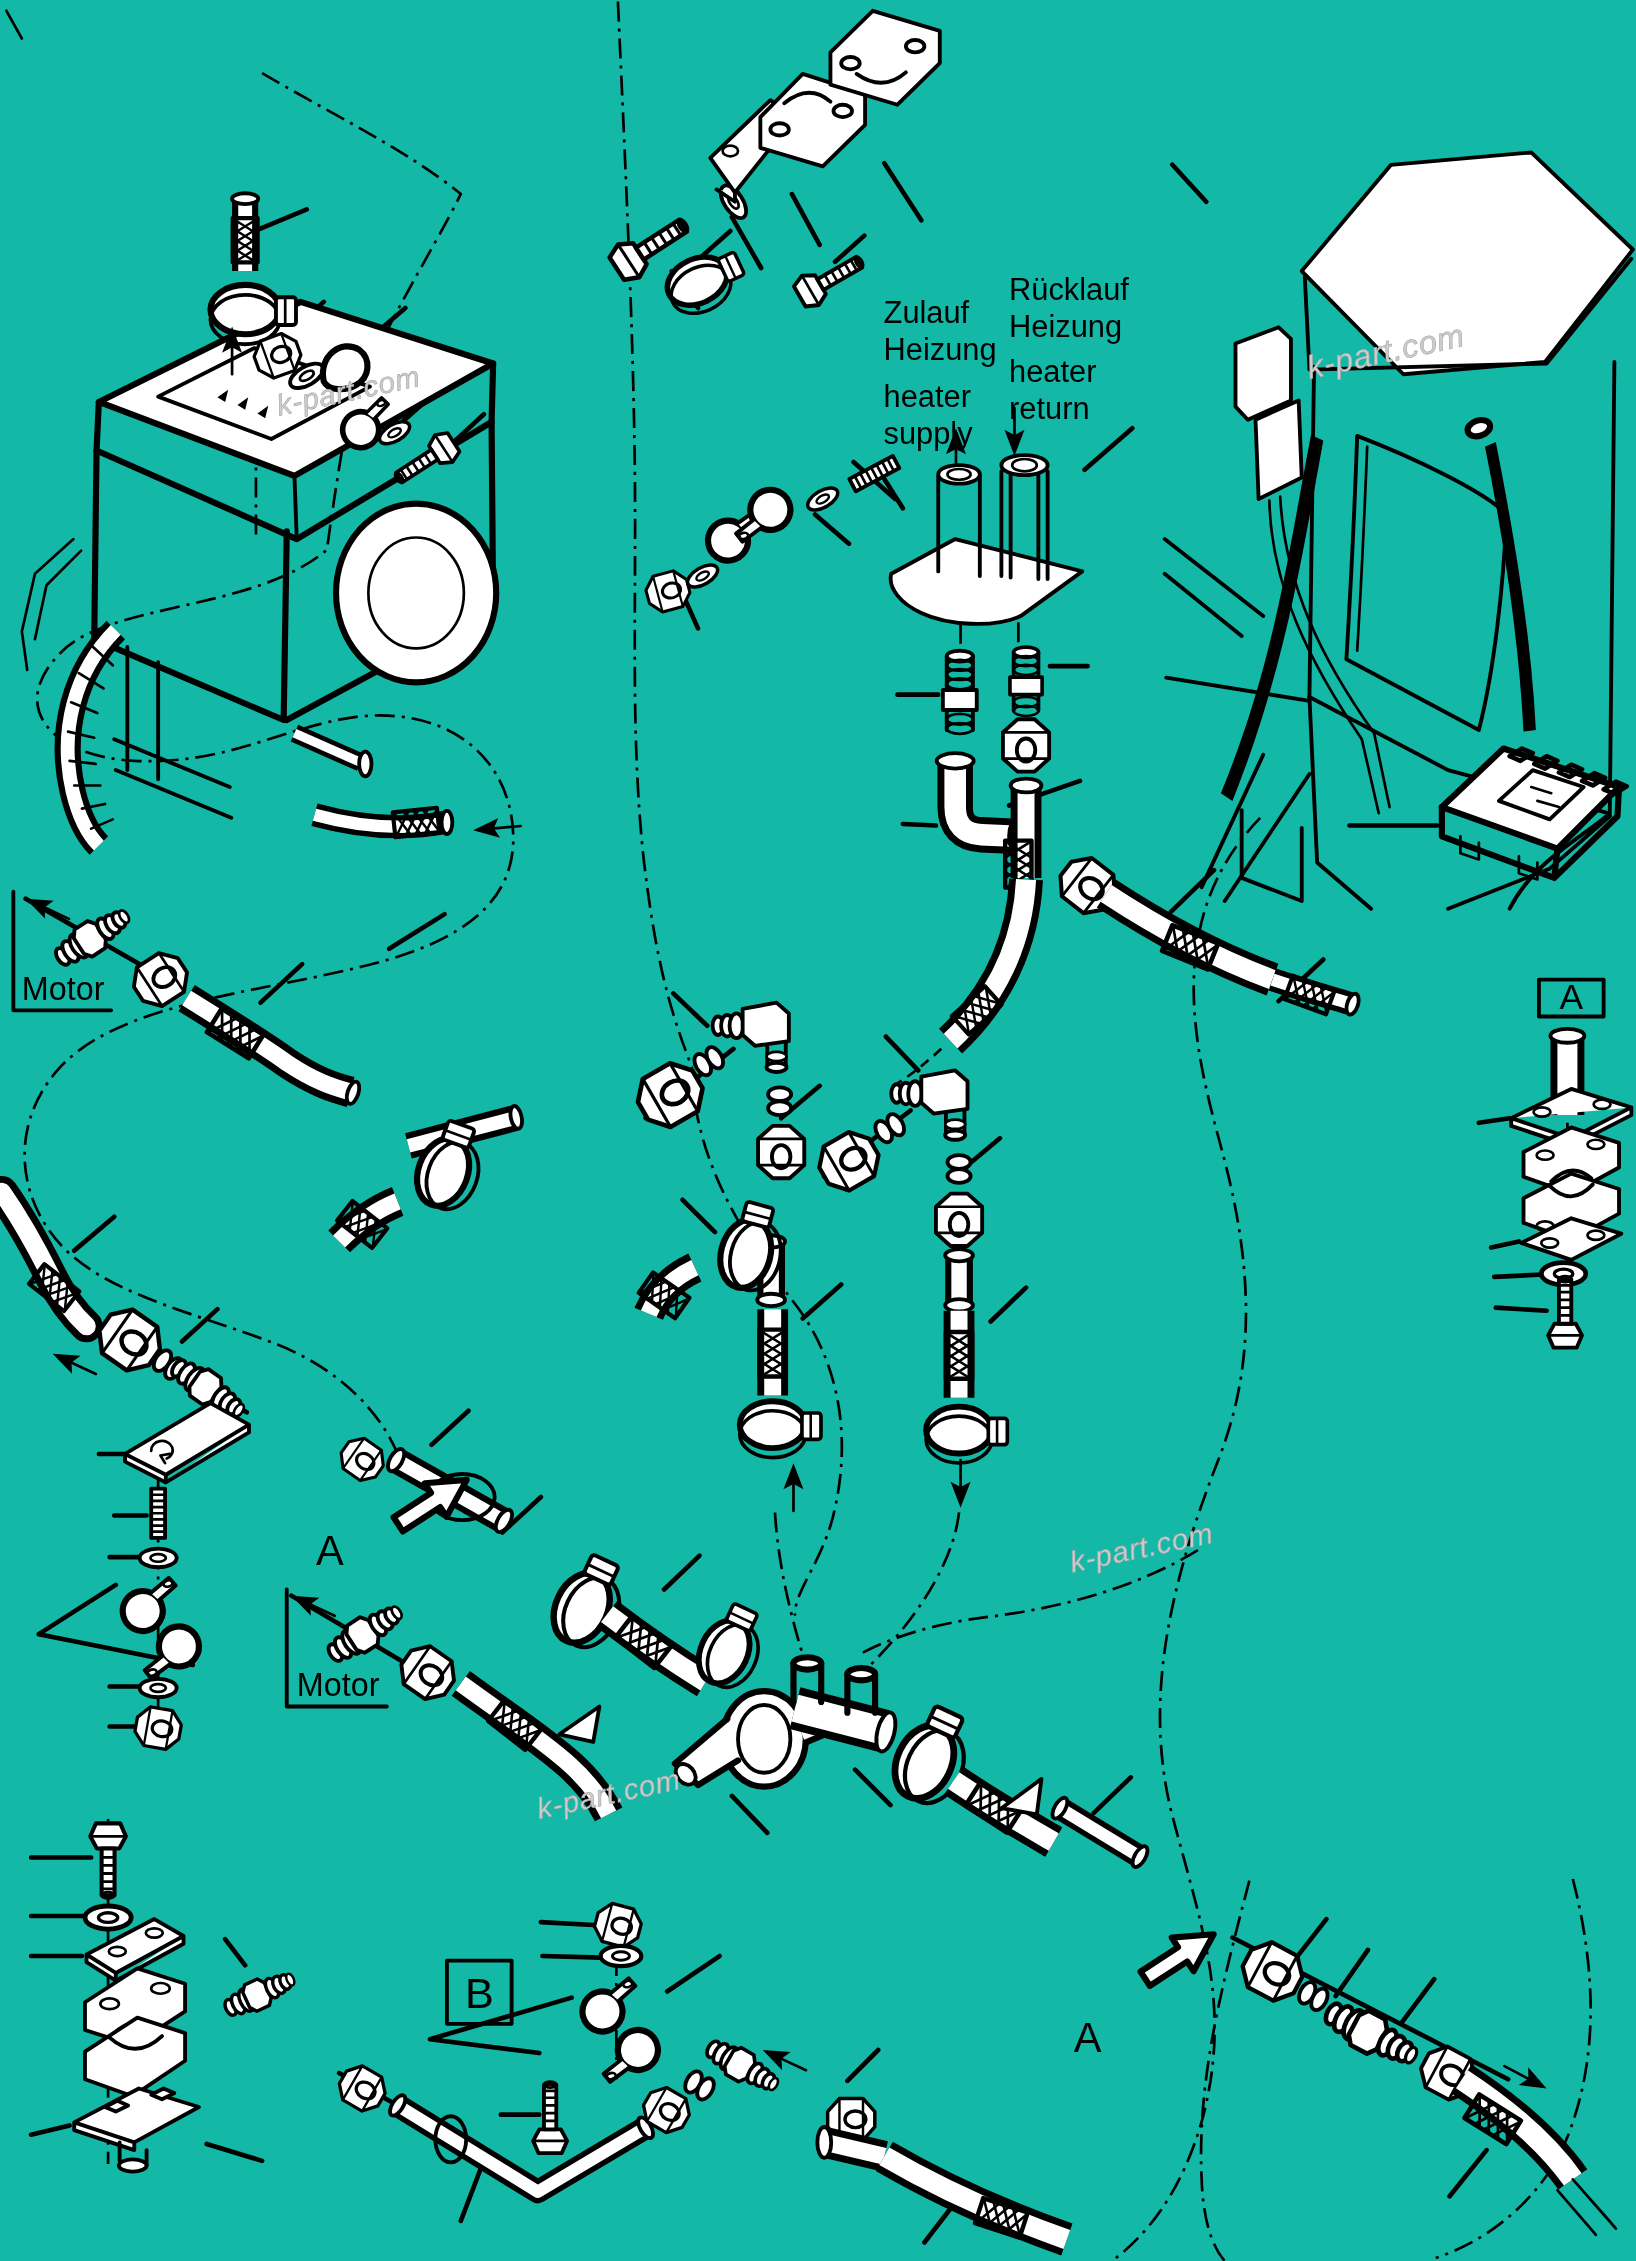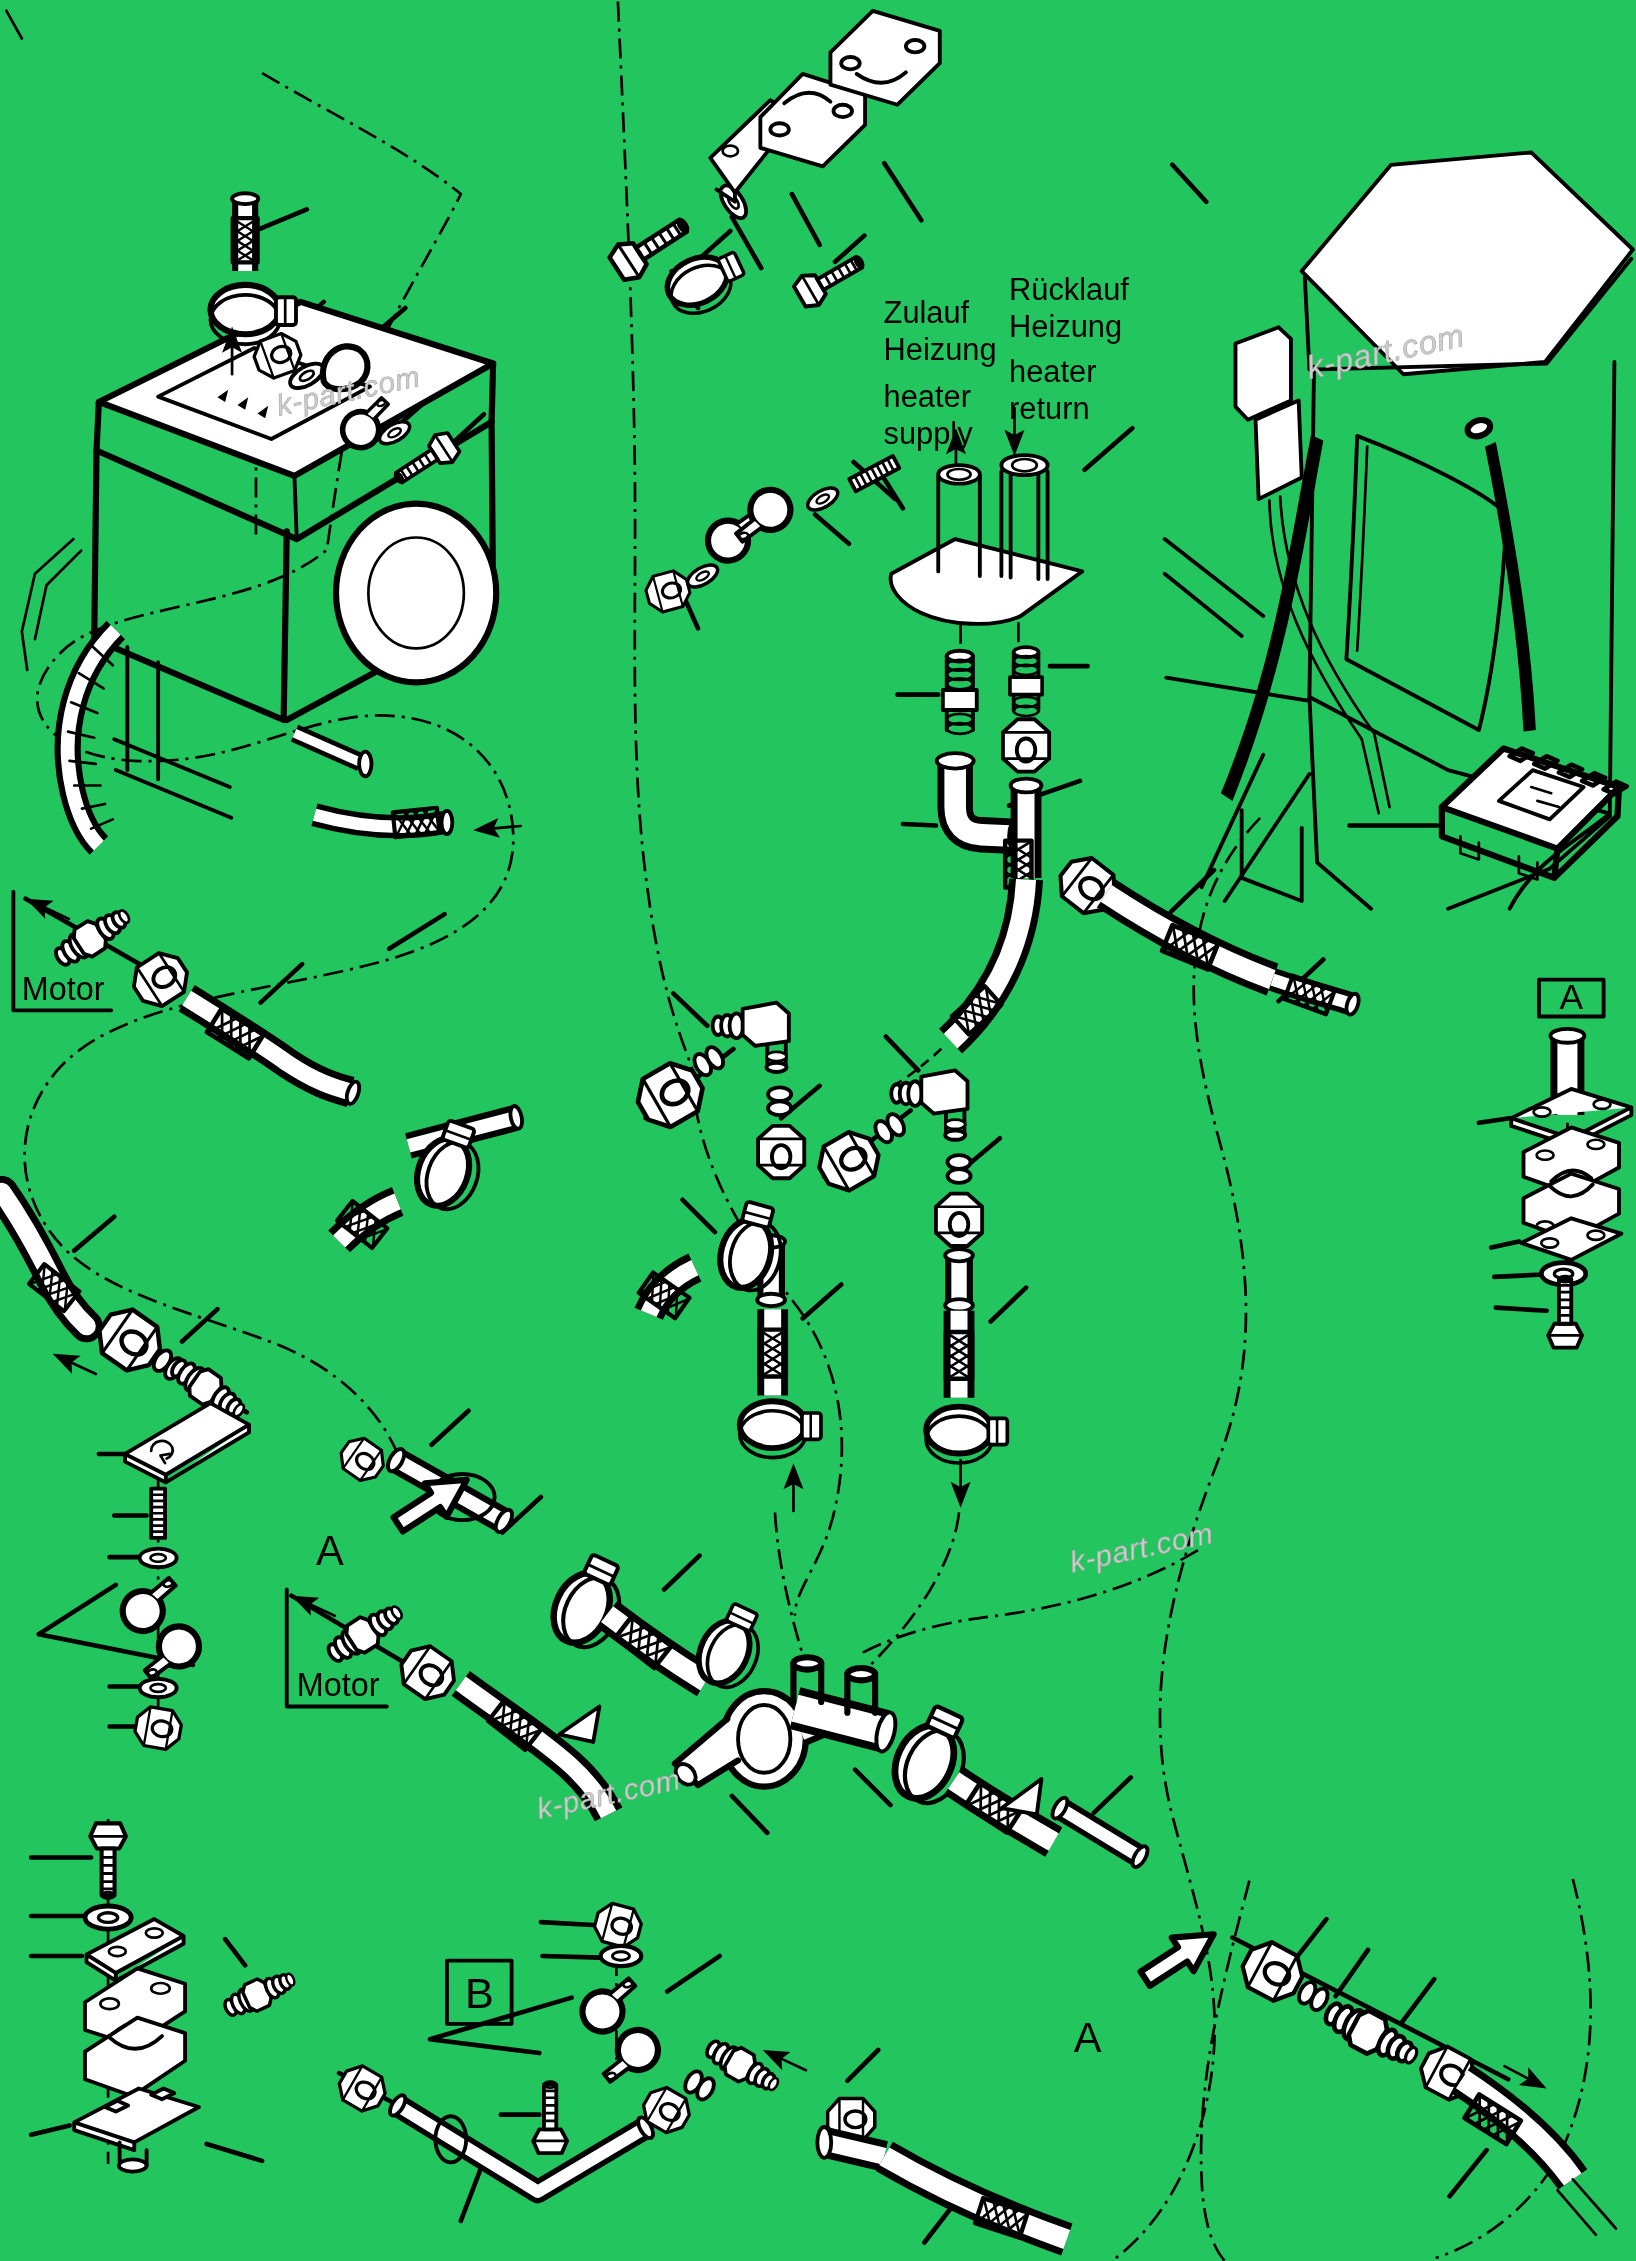--- a/index.html
+++ b/index.html
@@ -1,17 +1,17 @@
 <!DOCTYPE html>
 <html style="font-size:12.3px"><head>
 <meta charset="utf-8">
 <style>
   html,body{margin:0;padding:0;background:#fff;}
   body{width:1637px;height:2261px;overflow:hidden;}
-  #stage{width:1637px;height:2261px;position:relative;background:#22c55e;}
+  #stage{width:1637px;height:2261px;position:relative;background:#14b8a6;}
   svg{display:block;}
   svg *{fill:none;stroke:#000;stroke-width:6;stroke-linecap:round;stroke-linejoin:round;}
   .thin{stroke-width:3.5;}
   .med{stroke-width:5;}
   .bold{stroke-width:8;}
   .dd{stroke-width:3.5;stroke-dasharray:26 9 4 9;stroke-linecap:butt;}
   .dsh{stroke-width:3.5;stroke-dasharray:13 9;stroke-linecap:butt;}
   .wf{fill:#fff;}
   .bf{fill:#000;stroke:none;}
   .o56{stroke-width:56;stroke-linecap:butt}.i36{stroke:#fff;stroke-width:36;stroke-linecap:butt}

